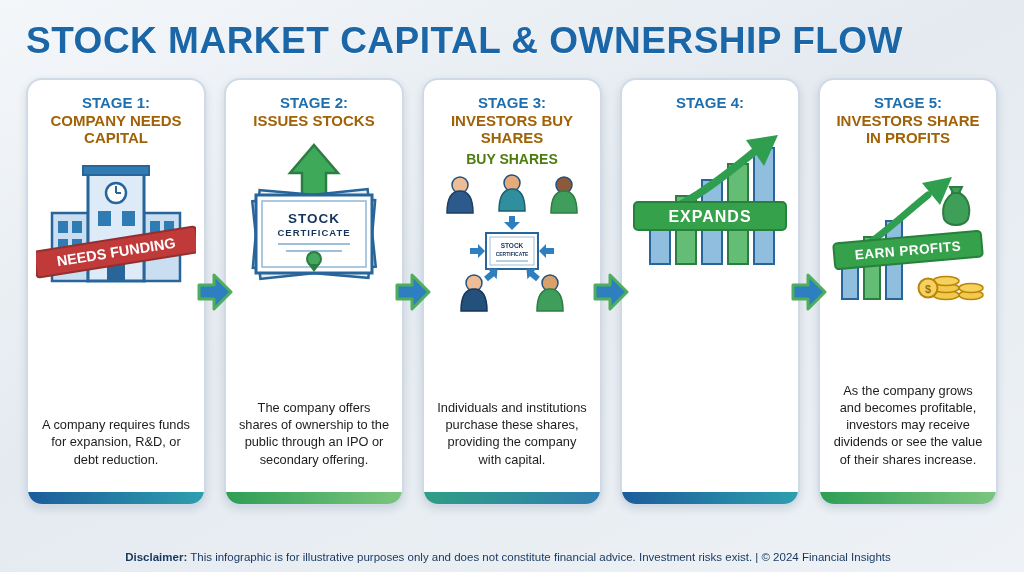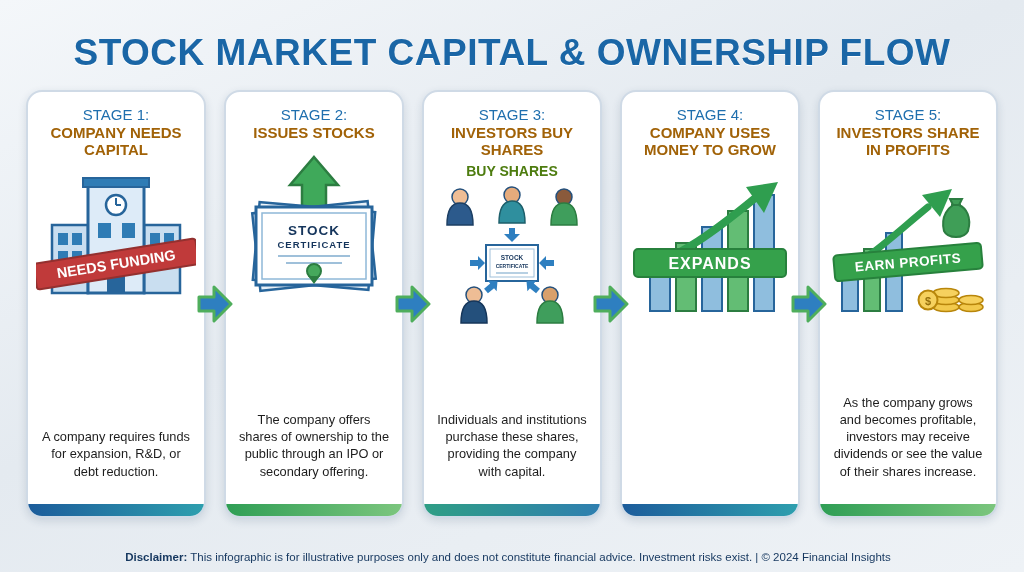--- a/index.html
+++ b/index.html
@@ -5,37 +5,37 @@
   * { margin:0; padding:0; box-sizing:border-box; }
   html,body { width:1024px; height:572px; }
   body {
     font-family: "Liberation Sans", "DejaVu Sans", sans-serif;
     background: linear-gradient(155deg, #f4f7fa 0%, #e4eaf0 45%, #eef2f6 100%);
     overflow: hidden;
     position: relative;
   }
   .canvas { position:absolute; inset:0; padding:12px 26px 0; }
   .page-title {
-    text-align:center; color:#1a66a6; font-size:37px; font-weight:bold;
-    letter-spacing:0.5px; margin:20px 0 16px; text-shadow:0 1px 0 #ffffff;
+    text-align:left; color:#1a66a6; font-size:37px; font-weight:bold;
+    letter-spacing:0.5px; margin:8px 0 16px; text-shadow:0 1px 0 #ffffff;
   }
   .flow { display:flex; align-items:stretch; height:428px; }
   .card {
     flex:0 0 180px; background:#ffffff; border:2px solid #cfdae6; border-radius:16px;
     box-shadow:0 3px 8px rgba(30,60,90,.14); position:relative;
     padding:14px 10px 24px; display:flex; flex-direction:column; align-items:center;
     overflow:hidden;
   }
   .card-bar { position:absolute; left:0; right:0; bottom:0; height:12px; }
   .bar1 { background:linear-gradient(90deg,#1c5c9b,#2e9fae); }
   .bar2 { background:linear-gradient(90deg,#2f9e55,#7cc67e); }
   .bar3 { background:linear-gradient(90deg,#2f9e85,#2f7fb0); }
   .bar4 { background:linear-gradient(90deg,#1c5c9b,#2e9fae); }
   .bar5 { background:linear-gradient(90deg,#2f9e55,#7cc67e); }
-  .stage-label { color:#1f6fae; font-weight:normal; font-size:15px; text-align:center; line-height:1.2; }
+  .stage-label { color:#1f6fae; font-weight:bold; font-size:15px; text-align:center; line-height:1.2; }
   .stage-title { color:#a16207; font-weight:bold; font-size:15px; line-height:1.15; text-align:center; }
   .sub-label { color:#4d7c0f; font-weight:bold; font-size:14px; margin-top:4px; text-align:center; }
   .illo { display:flex; justify-content:center; margin-top:10px; }
   .card2 .illo { margin-top:14px; }
   .card3 .illo { margin-top:2px; }
   .desc {
     font-size:12.8px; line-height:1.35; color:#1d1d1d; text-align:center;
     margin-top:auto; margin-bottom:12px; padding:0 2px;
   }
   .arrow { flex:0 0 36px; align-self:center; margin:0 -9px; z-index:5; }
@@ -165,21 +165,20 @@
       <div class="desc">Individuals and institutions purchase these shares, providing the company with capital.</div>
       <div class="card-bar bar3"></div>
     </div>
 
     <svg class="arrow" viewBox="0 0 36 44">
       <polygon points="2,15 17,15 17,5 34,22 17,39 17,29 2,29" fill="#2e7fc0" stroke="#4fae5c" stroke-width="3" stroke-linejoin="round"></polygon>
     </svg>
 
     <div class="card card4">
       <div class="stage-label">STAGE 4:</div>
-      <div class="stage-title">COMPANY USES MONEY TO GROW</div>
       <div class="illo">
         <svg width="160" height="150" viewBox="0 0 160 150">
           <rect x="20" y="90" width="20" height="52" fill="#8fbede" stroke="#27659b" stroke-width="2"></rect>
           <rect x="46" y="74" width="20" height="68" fill="#63bd74" stroke="#2c7d41" stroke-width="2"></rect>
           <rect x="72" y="58" width="20" height="84" fill="#8fbede" stroke="#27659b" stroke-width="2"></rect>
           <rect x="98" y="42" width="20" height="100" fill="#63bd74" stroke="#2c7d41" stroke-width="2"></rect>
           <rect x="124" y="26" width="20" height="116" fill="#8fbede" stroke="#27659b" stroke-width="2"></rect>
           <path d="M 14 98 C 50 88 85 62 124 30" fill="none" stroke="#2f9e4f" stroke-width="8" stroke-linecap="round"></path>
           <polygon points="116,18 148,13 134,44" fill="#2f9e4f"></polygon>
           <g>

